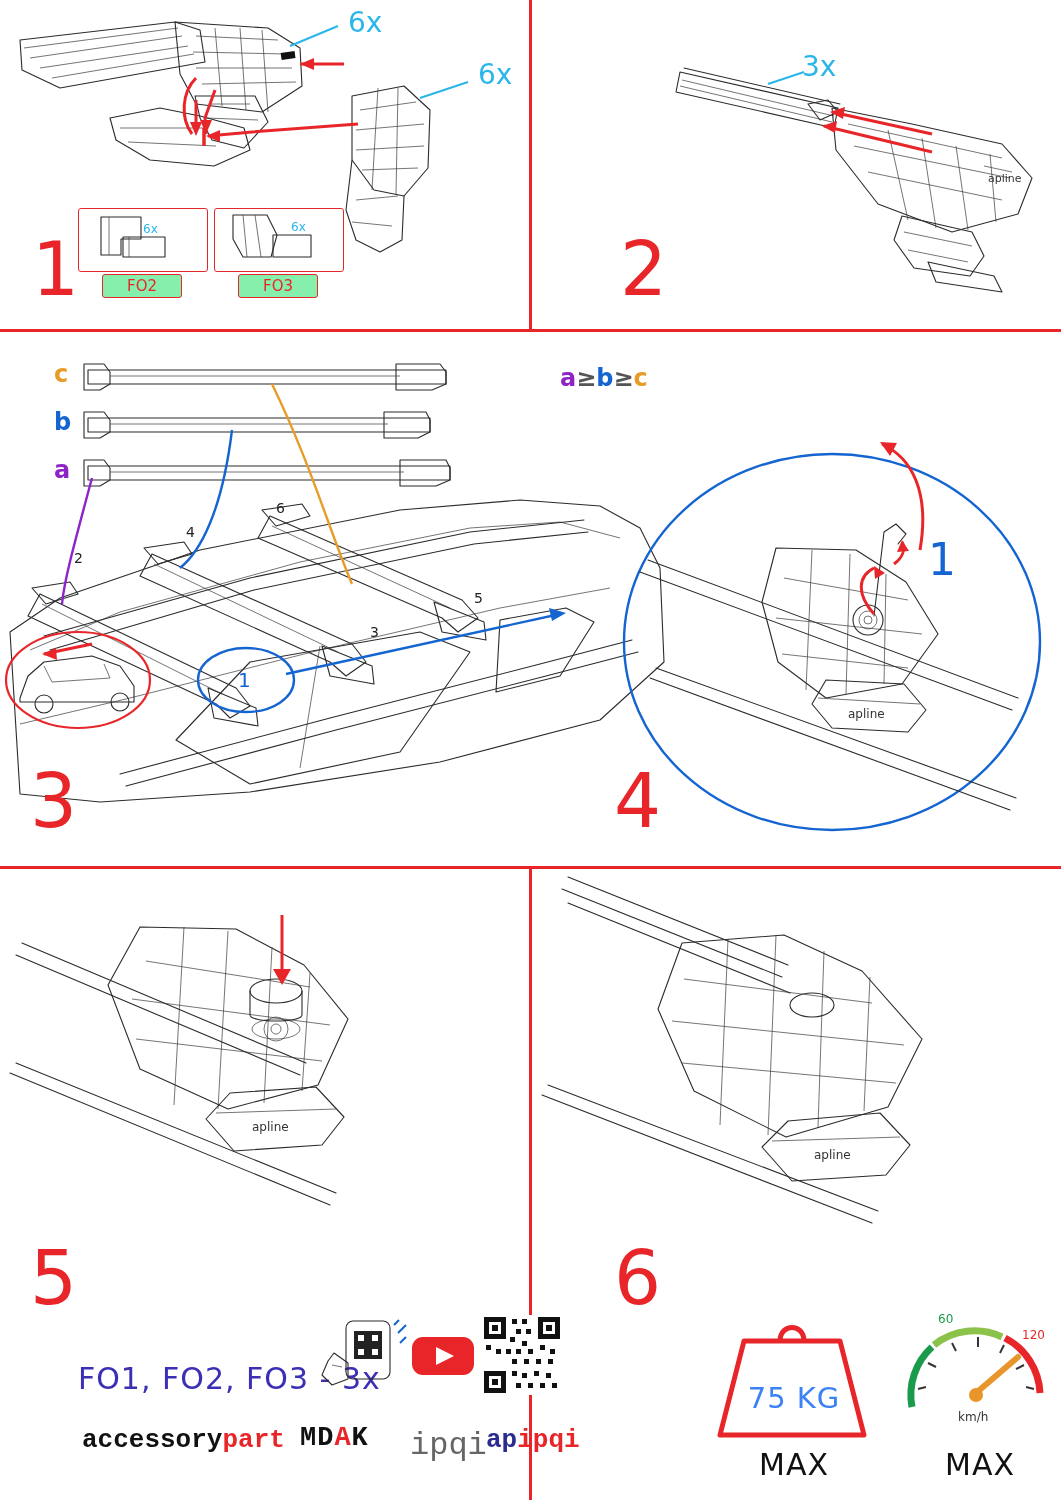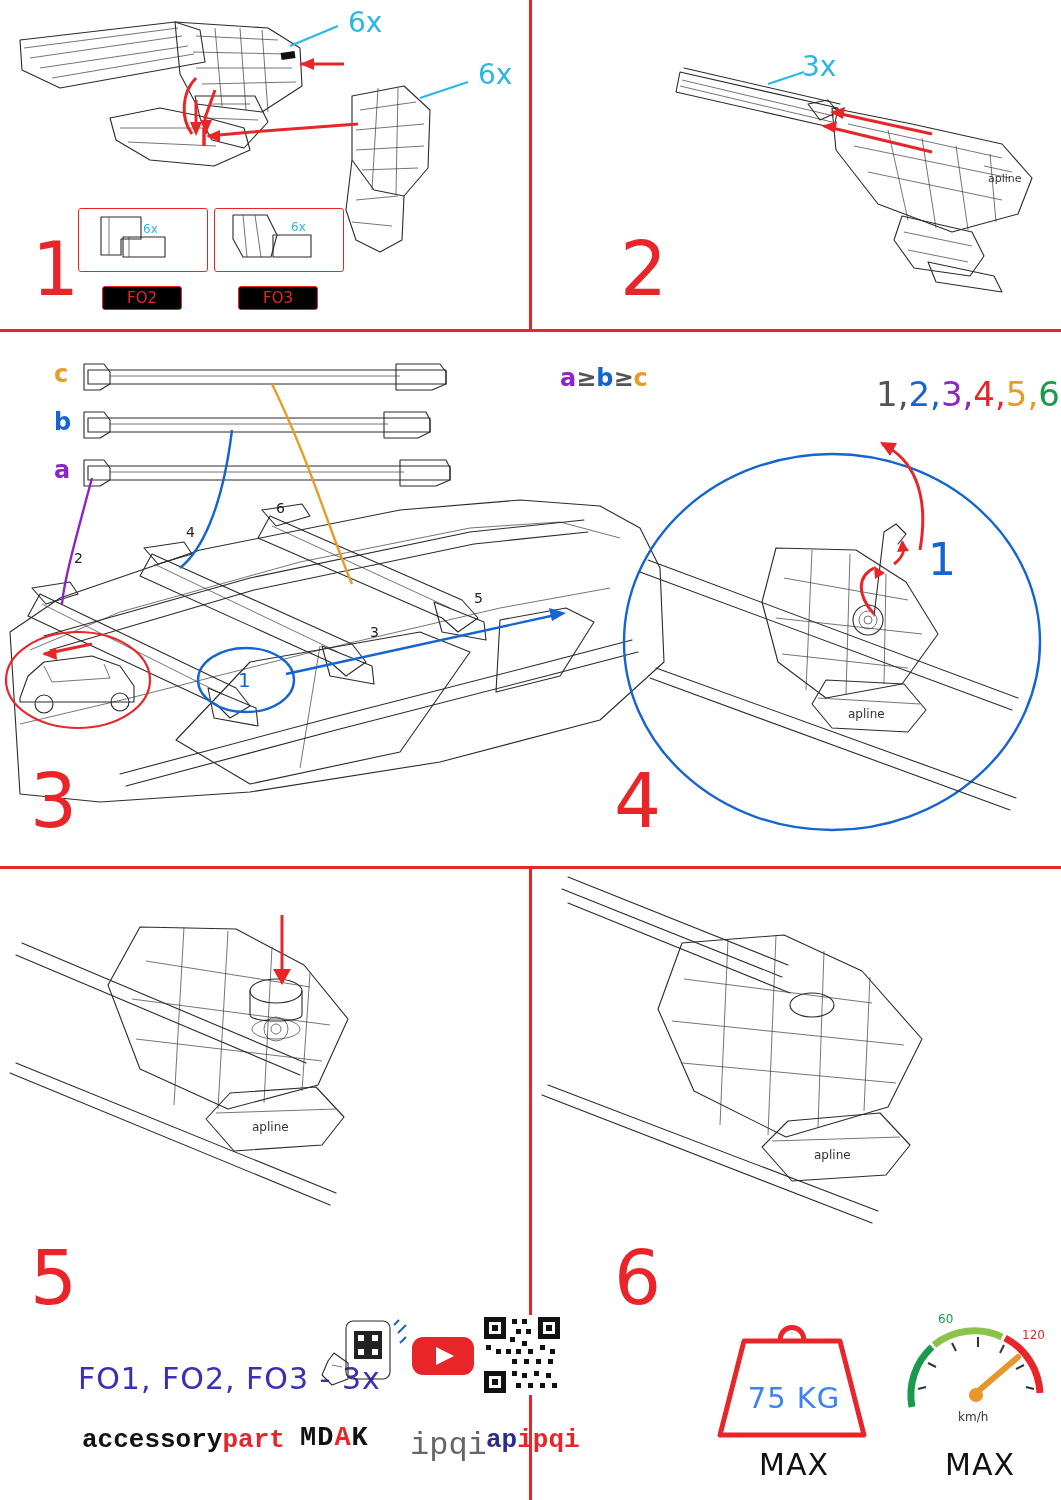--- a/index.html
+++ b/index.html
@@ -59,21 +59,21 @@
   .circ-blue { fill:none; stroke:#1464d2; stroke-width:2.4; }
   .circ-red { fill:none; stroke:#e8262a; stroke-width:2.2; }
 
   
   .inset-box {
     position:absolute; border:1.6px solid #e8262a; border-radius:3px; background:#fff;
   }
   .inset-cap {
     position:absolute; border:1.6px solid #e8262a; border-radius:3px;
     font-family:"DejaVu Sans", sans-serif; color:#e8262a; font-size:15px;
-    text-align:center; background:#000000;margin-top:12px;
+    text-align:center; background:#86efac;
   }
   .brand {
     position:absolute; font-family:Liberation Mono, monospace; font-weight:700;
     color:#111; white-space:nowrap;
   }
   .brand .accent { color:#e8262a; }
 
   .fo-list {
     position:absolute; font-family:"DejaVu Sans", sans-serif;
     color:#3b2fb5; font-size:30px; letter-spacing:1px; white-space:nowrap;
@@ -356,23 +356,20 @@
       <span class="purple">a</span><span class="grey">≥</span><span class="blue">b</span><span class="grey">≥</span><span class="orange">c</span>
     </div>
 
     <div class="smallnum" style="left:74px; top:218px;">2</div>
     <div class="smallnum" style="left:186px; top:192px;">4</div>
     <div class="smallnum" style="left:276px; top:168px;">6</div>
     <div class="smallnum" style="left:370px; top:292px;">3</div>
     <div class="smallnum" style="left:474px; top:258px;">5</div>
     <div style="position:absolute; left:238px; top:336px; font-family:'DejaVu Sans',sans-serif; font-size:20px; color:#1464d2;">1</div>
 
-    <div class="seq" style="left:876px; top:42px;">
-      <span class="grey">1,</span><span class="blue">2,</span><span class="purple">3,</span><span class="red">4,</span><span class="orange">5,</span><span style="color:#1a9b4c;">6</span>
-    </div>
 
     <div class="bigone" style="left:928px; top:202px;">1</div>
 
     <div class="stepnum" style="left:30px; top:432px;">3</div>
     <div class="stepnum" style="left:614px; top:432px;">4</div>
   </div>
 
   <div class="panel p5">
     <svg width="529" height="400" viewBox="0 0 529 400">
       <path class="ln" d="M16 86 L300 206"></path>

